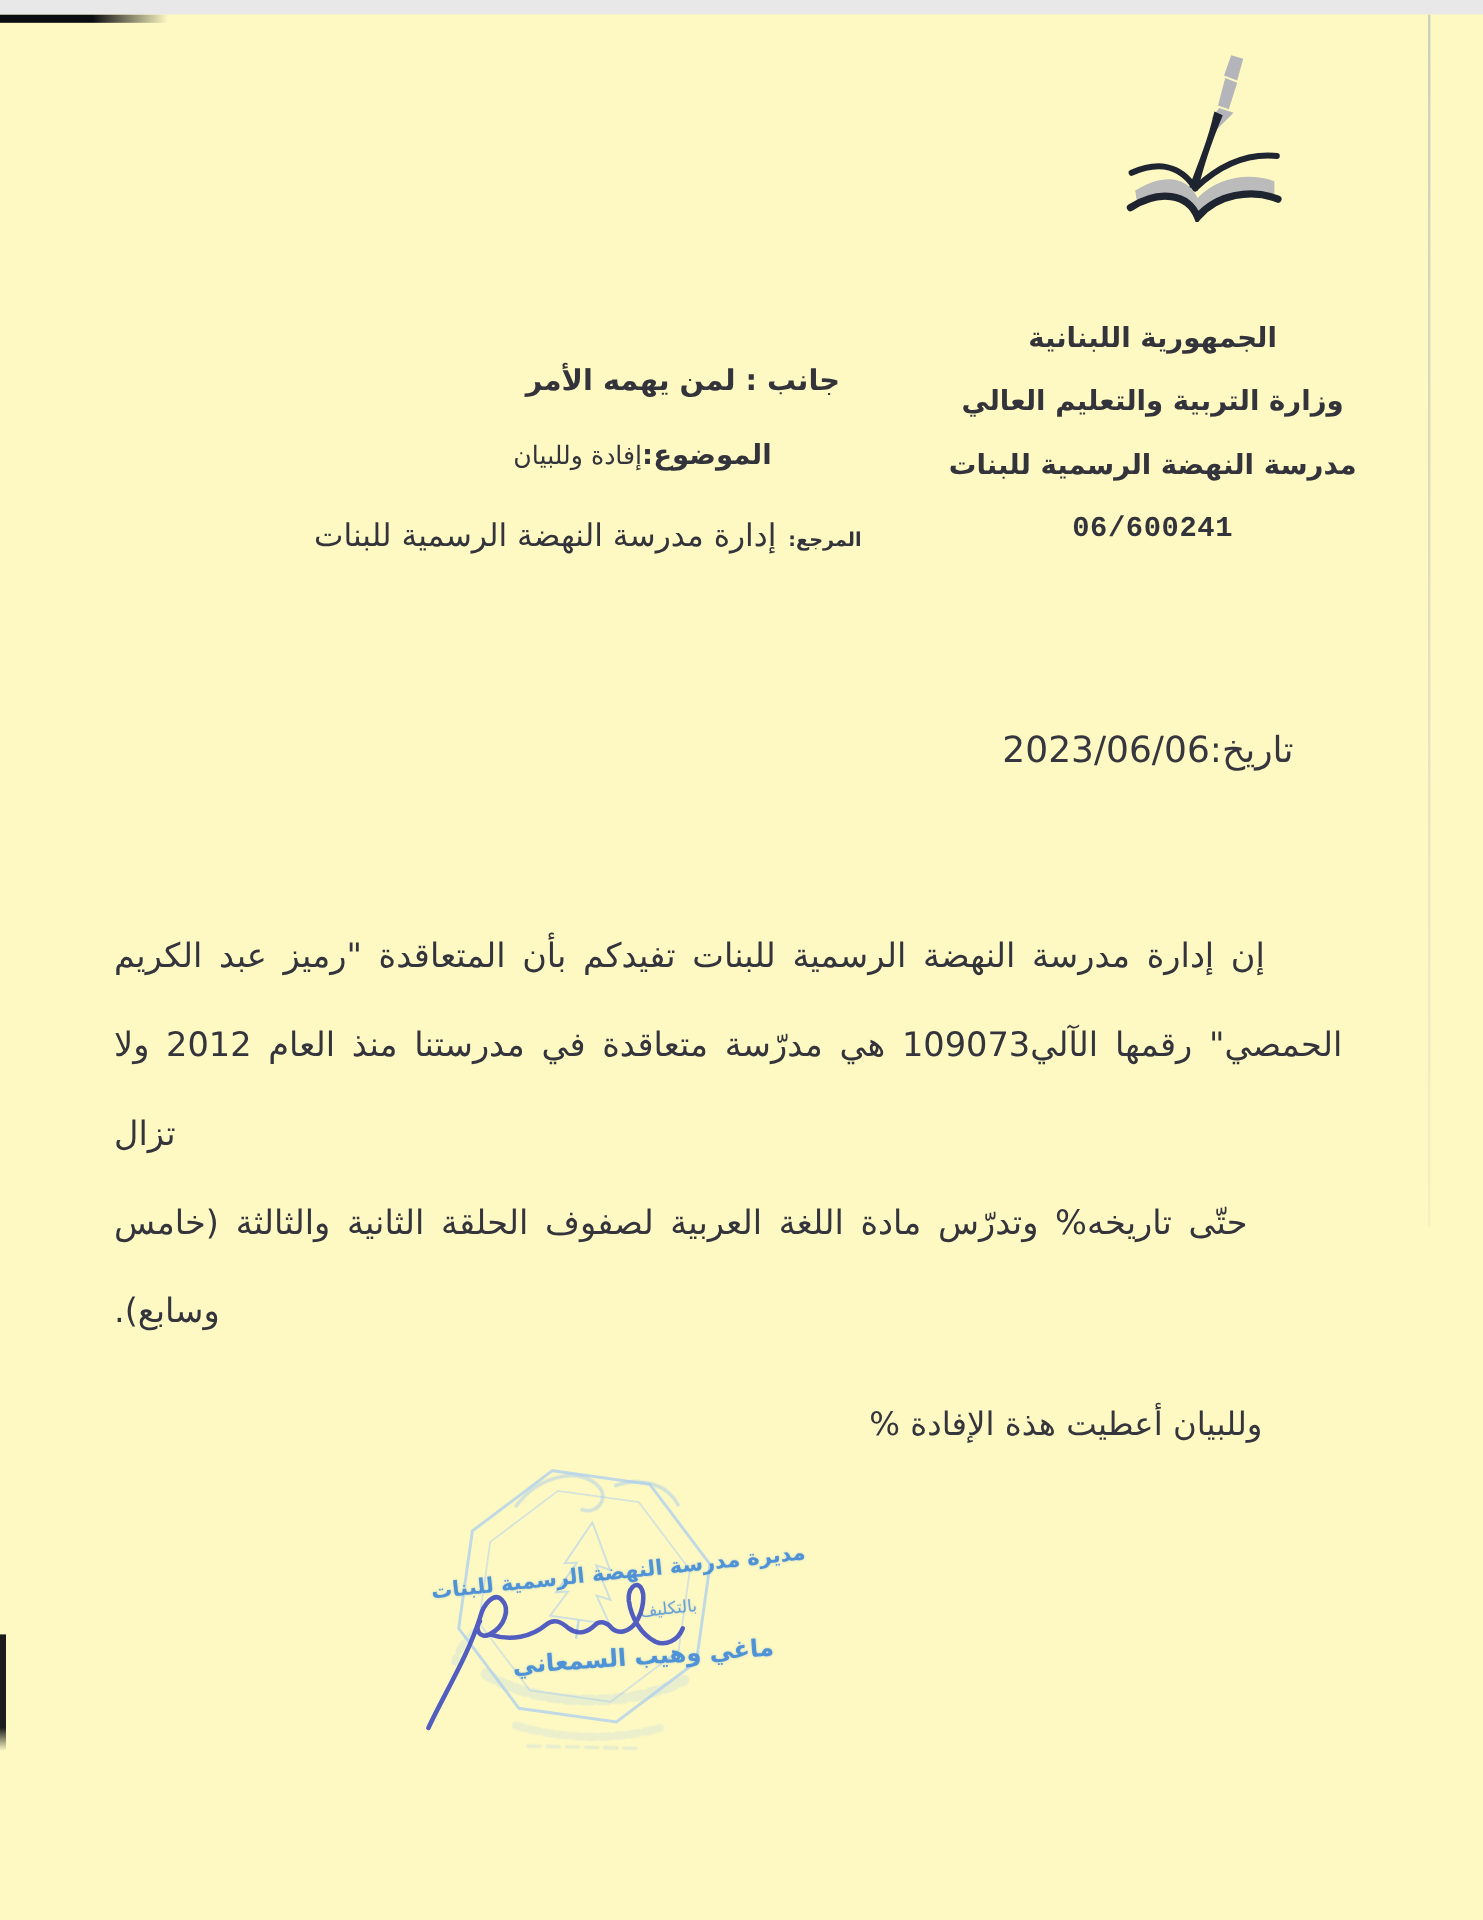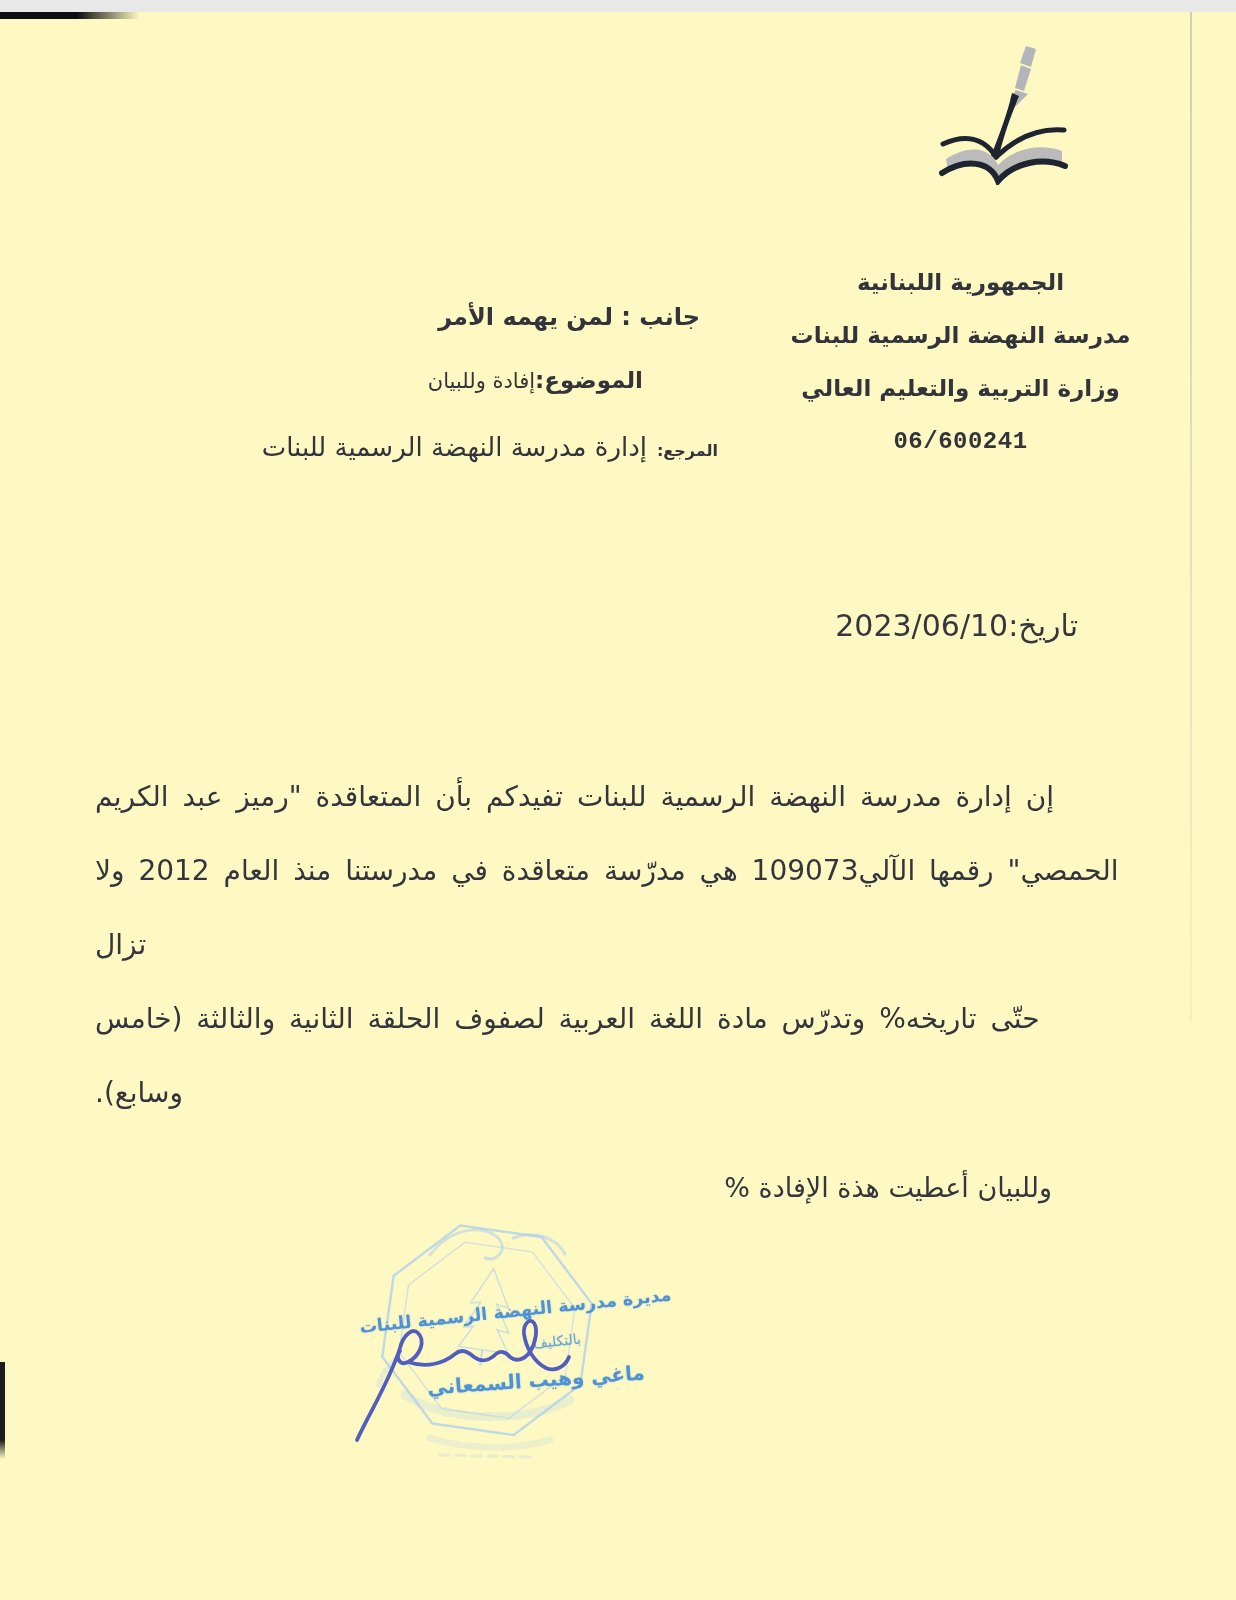--- a/index.html
+++ b/index.html
@@ -89,34 +89,34 @@
       <path d="M86,56 C76,80 70,99 65,119 L58,116 C66,95 74,75 79,53 Z" fill="#1e2531"></path>
       <path d="M63,117 C86,95 110,88 131,90" fill="none" stroke="#1e2531" stroke-width="5" stroke-linecap="round"></path>
       <path d="M10,104 C30,95 50,96 63,117" fill="none" stroke="#1e2531" stroke-width="5" stroke-linecap="round"></path>
       <path d="M13,119 C36,104 57,107 65,125 C81,108 108,103 129,111 L129,124 C108,117 84,121 67,137 C53,119 33,117 15,131 Z" fill="#b4b5ba" opacity="0.92"></path>
       <path d="M9,133 C33,118 57,121 65,141 C81,122 110,117 132,126" fill="none" stroke="#1e2531" stroke-width="6" stroke-linecap="round"></path>
     </g>
   </svg>
 
   <div class="letterhead">
     <div>الجمهورية اللبنانية</div>
+    <div>وزارة التربية والتعليم العالي</div>
     <div>مدرسة النهضة الرسمية للبنات</div>
-    <div>وزارة التربية والتعليم العالي</div>
     <div class="num">06/600241</div>
   </div>
 
   <div class="addr addr-to">جانب : لمن يهمه الأمر</div>
   <div class="addr addr-subject">
     <span class="lbl">الموضوع:</span><span class="val">إفادة وللبيان</span>
   </div>
   <div class="addr addr-ref">
     <span class="lbl">المرجع:</span><span class="val">إدارة مدرسة النهضة الرسمية للبنات</span>
   </div>
 
-  <div class="date-line">تاريخ:2023/06/10</div>
+  <div class="date-line">تاريخ:2023/06/06</div>
 
   <div class="body-par">
     <div class="indent">إن إدارة مدرسة النهضة الرسمية للبنات تفيدكم  بأن المتعاقدة "رميز عبد الكريم</div>
     <div>الحمصي"  رقمها الآلي109073  هي مدرّسة متعاقدة في مدرستنا منذ العام 2012 ولا تزال</div>
     <div>حتّى تاريخه% وتدرّس مادة اللغة العربية  لصفوف الحلقة الثانية والثالثة (خامس وسابع).</div>
   </div>
 
   <div class="closing-line">وللبيان أعطيت هذة الإفادة %</div>
 
   <svg class="stamp-svg" width="345" height="250" viewBox="0 0 345 250">

